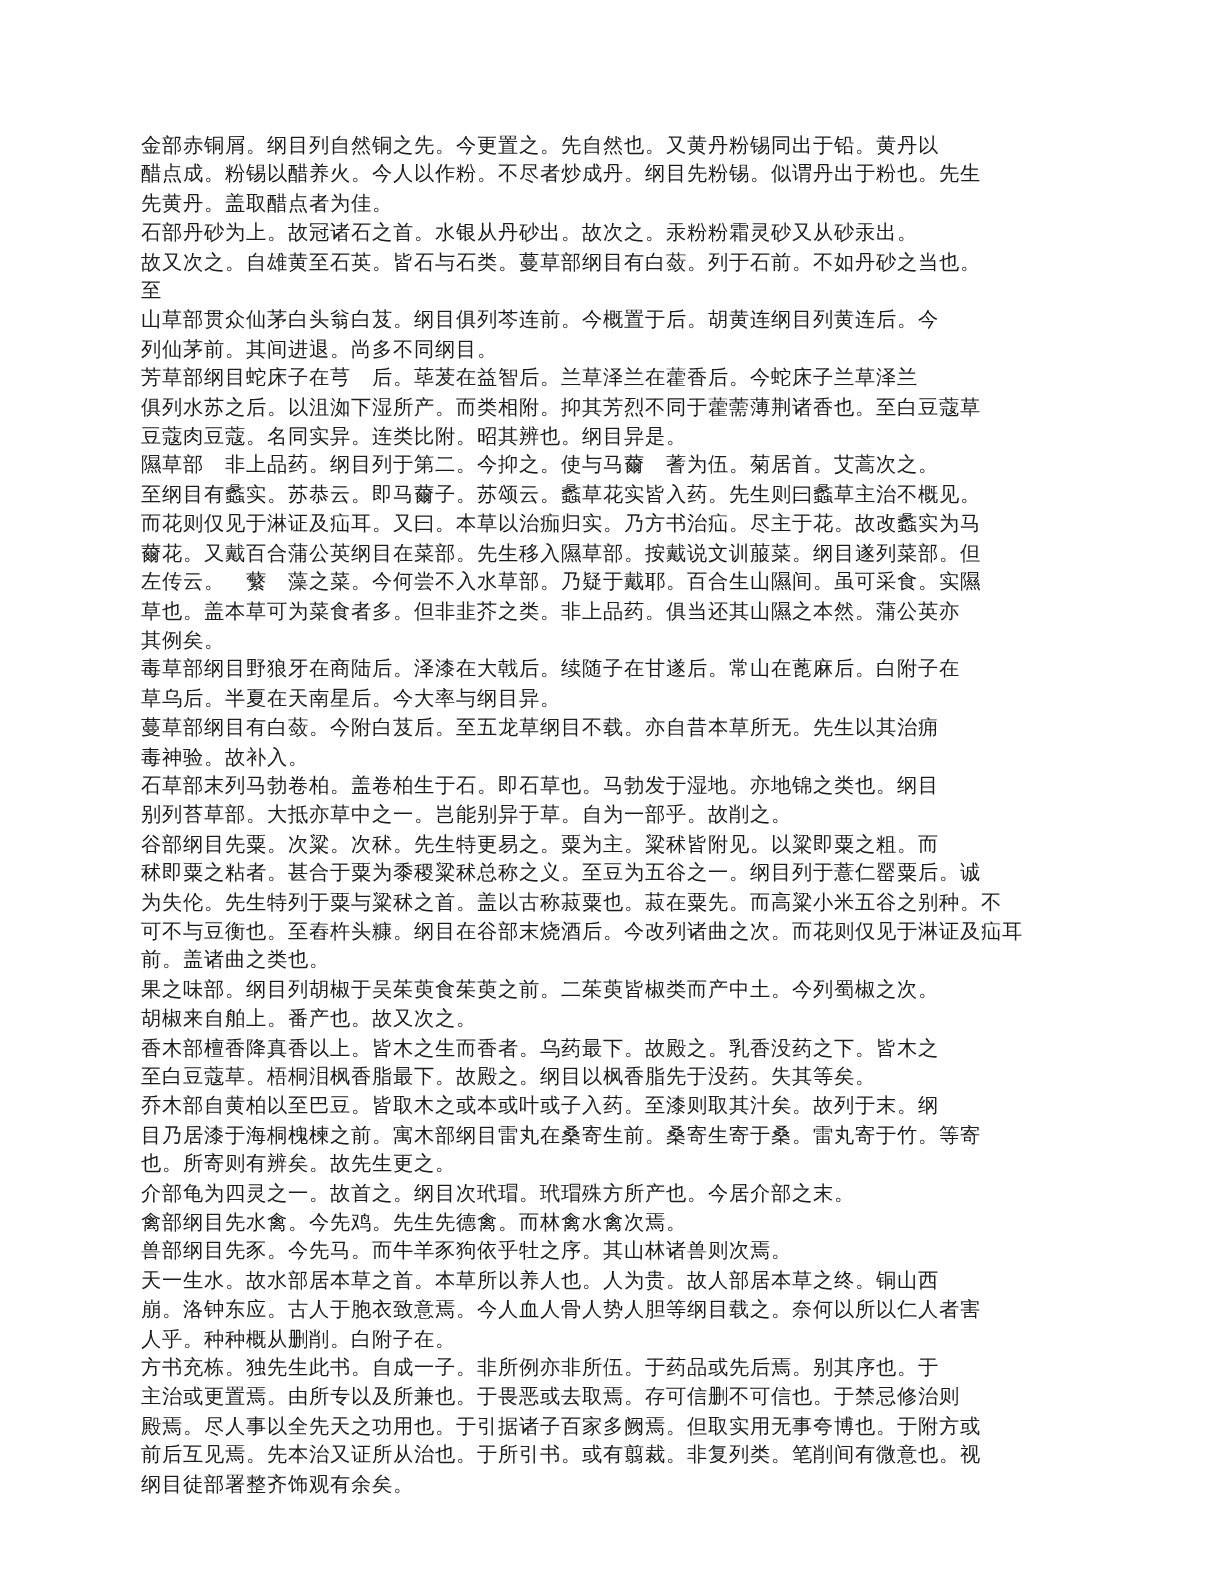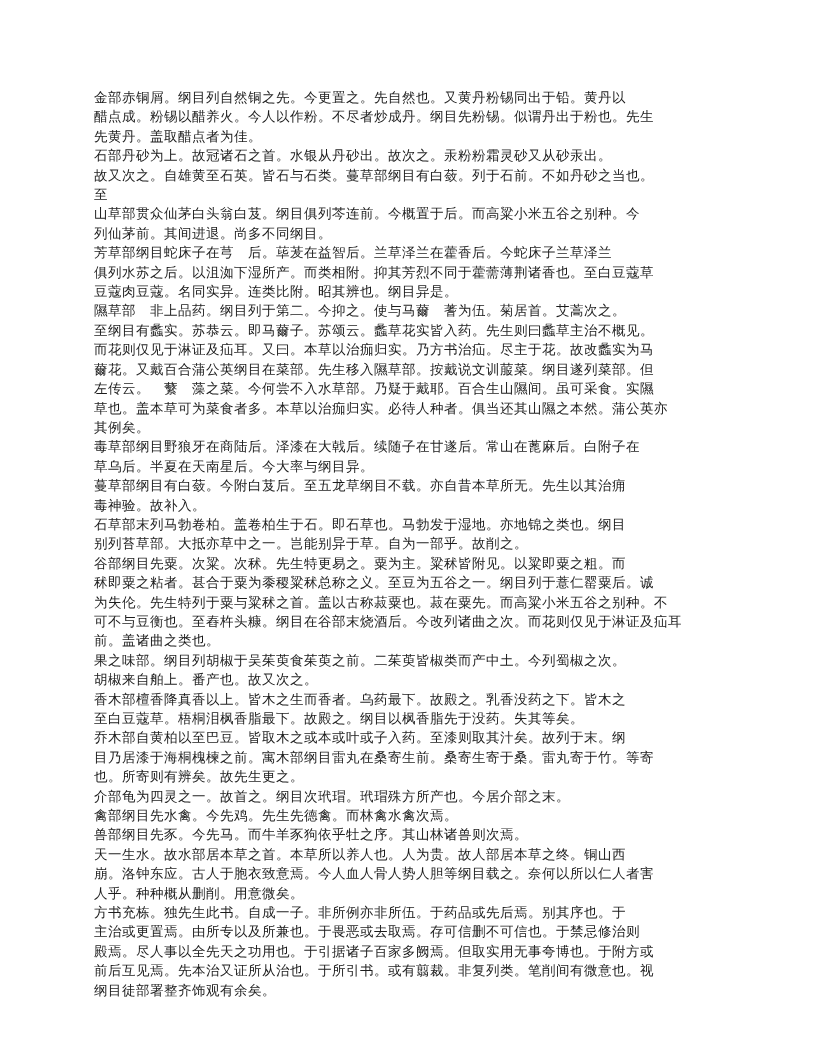--- a/index.html
+++ b/index.html
@@ -34,31 +34,31 @@
 <body>
 
 <div class="page">
   <div class="text-block">
       <div class="text-line">金部赤铜屑。纲目列自然铜之先。今更置之。先自然也。又黄丹粉锡同出于铅。黄丹以</div>
       <div class="text-line">醋点成。粉锡以醋养火。今人以作粉。不尽者炒成丹。纲目先粉锡。似谓丹出于粉也。先生</div>
       <div class="text-line">先黄丹。盖取醋点者为佳。</div>
       <div class="text-line">石部丹砂为上。故冠诸石之首。水银从丹砂出。故次之。汞粉粉霜灵砂又从砂汞出。</div>
       <div class="text-line">故又次之。自雄黄至石英。皆石与石类。蔓草部纲目有白蔹。列于石前。不如丹砂之当也。</div>
       <div class="text-line">至</div>
-      <div class="text-line">山草部贯众仙茅白头翁白芨。纲目俱列芩连前。今概置于后。而高粱小米五谷之别种。今</div>
+      <div class="text-line">山草部贯众仙茅白头翁白芨。纲目俱列芩连前。今概置于后。胡黄连纲目列黄连后。今</div>
       <div class="text-line">列仙茅前。其间进退。尚多不同纲目。</div>
       <div class="text-line">芳草部纲目蛇床子在芎　后。荜茇在益智后。兰草泽兰在藿香后。今蛇床子兰草泽兰</div>
       <div class="text-line">俱列水苏之后。以沮洳下湿所产。而类相附。抑其芳烈不同于藿薷薄荆诸香也。至白豆蔻草</div>
       <div class="text-line">豆蔻肉豆蔻。名同实异。连类比附。昭其辨也。纲目异是。</div>
       <div class="text-line">隰草部　非上品药。纲目列于第二。今抑之。使与马薾　蓍为伍。菊居首。艾蒿次之。</div>
       <div class="text-line">至纲目有蠡实。苏恭云。即马薾子。苏颂云。蠡草花实皆入药。先生则曰蠡草主治不概见。</div>
       <div class="text-line">而花则仅见于淋证及疝耳。又曰。本草以治痂归实。乃方书治疝。尽主于花。故改蠡实为马</div>
       <div class="text-line">薾花。又戴百合蒲公英纲目在菜部。先生移入隰草部。按戴说文训菔菜。纲目遂列菜部。但</div>
       <div class="text-line">左传云。　蘩　藻之菜。今何尝不入水草部。乃疑于戴耶。百合生山隰间。虽可采食。实隰</div>
-      <div class="text-line">草也。盖本草可为菜食者多。本草以治痂归实。必待人种者。俱当还其山隰之本然。蒲公英亦</div>
+      <div class="text-line">草也。盖本草可为菜食者多。但非韭芥之类。非上品药。俱当还其山隰之本然。蒲公英亦</div>
       <div class="text-line">其例矣。</div>
       <div class="text-line">毒草部纲目野狼牙在商陆后。泽漆在大戟后。续随子在甘遂后。常山在蓖麻后。白附子在</div>
       <div class="text-line">草乌后。半夏在天南星后。今大率与纲目异。</div>
       <div class="text-line">蔓草部纲目有白蔹。今附白芨后。至五龙草纲目不载。亦自昔本草所无。先生以其治痈</div>
       <div class="text-line">毒神验。故补入。</div>
       <div class="text-line">石草部末列马勃卷柏。盖卷柏生于石。即石草也。马勃发于湿地。亦地锦之类也。纲目</div>
       <div class="text-line">别列苔草部。大抵亦草中之一。岂能别异于草。自为一部乎。故削之。</div>
       <div class="text-line">谷部纲目先粟。次粱。次秫。先生特更易之。粟为主。粱秫皆附见。以粱即粟之粗。而</div>
       <div class="text-line">秫即粟之粘者。甚合于粟为黍稷粱秫总称之义。至豆为五谷之一。纲目列于薏仁罂粟后。诚</div>
       <div class="text-line">为失伦。先生特列于粟与粱秫之首。盖以古称菽粟也。菽在粟先。而高粱小米五谷之别种。不</div>
@@ -69,20 +69,20 @@
       <div class="text-line">香木部檀香降真香以上。皆木之生而香者。乌药最下。故殿之。乳香没药之下。皆木之</div>
       <div class="text-line">至白豆蔻草。梧桐泪枫香脂最下。故殿之。纲目以枫香脂先于没药。失其等矣。</div>
       <div class="text-line">乔木部自黄柏以至巴豆。皆取木之或本或叶或子入药。至漆则取其汁矣。故列于末。纲</div>
       <div class="text-line">目乃居漆于海桐槐楝之前。寓木部纲目雷丸在桑寄生前。桑寄生寄于桑。雷丸寄于竹。等寄</div>
       <div class="text-line">也。所寄则有辨矣。故先生更之。</div>
       <div class="text-line">介部龟为四灵之一。故首之。纲目次玳瑁。玳瑁殊方所产也。今居介部之末。</div>
       <div class="text-line">禽部纲目先水禽。今先鸡。先生先德禽。而林禽水禽次焉。</div>
       <div class="text-line">兽部纲目先豕。今先马。而牛羊豕狗依乎牡之序。其山林诸兽则次焉。</div>
       <div class="text-line">天一生水。故水部居本草之首。本草所以养人也。人为贵。故人部居本草之终。铜山西</div>
       <div class="text-line">崩。洛钟东应。古人于胞衣致意焉。今人血人骨人势人胆等纲目载之。奈何以所以仁人者害</div>
-      <div class="text-line">人乎。种种概从删削。用意微矣。</div>
+      <div class="text-line">人乎。种种概从删削。白附子在。</div>
       <div class="text-line">方书充栋。独先生此书。自成一子。非所例亦非所伍。于药品或先后焉。别其序也。于</div>
       <div class="text-line">主治或更置焉。由所专以及所兼也。于畏恶或去取焉。存可信删不可信也。于禁忌修治则</div>
       <div class="text-line">殿焉。尽人事以全先天之功用也。于引据诸子百家多阙焉。但取实用无事夸博也。于附方或</div>
       <div class="text-line">前后互见焉。先本治又证所从治也。于所引书。或有翦裁。非复列类。笔削间有微意也。视</div>
       <div class="text-line">纲目徒部署整齐饰观有余矣。</div>
     </div>
 </div>
 
 </body></html>

